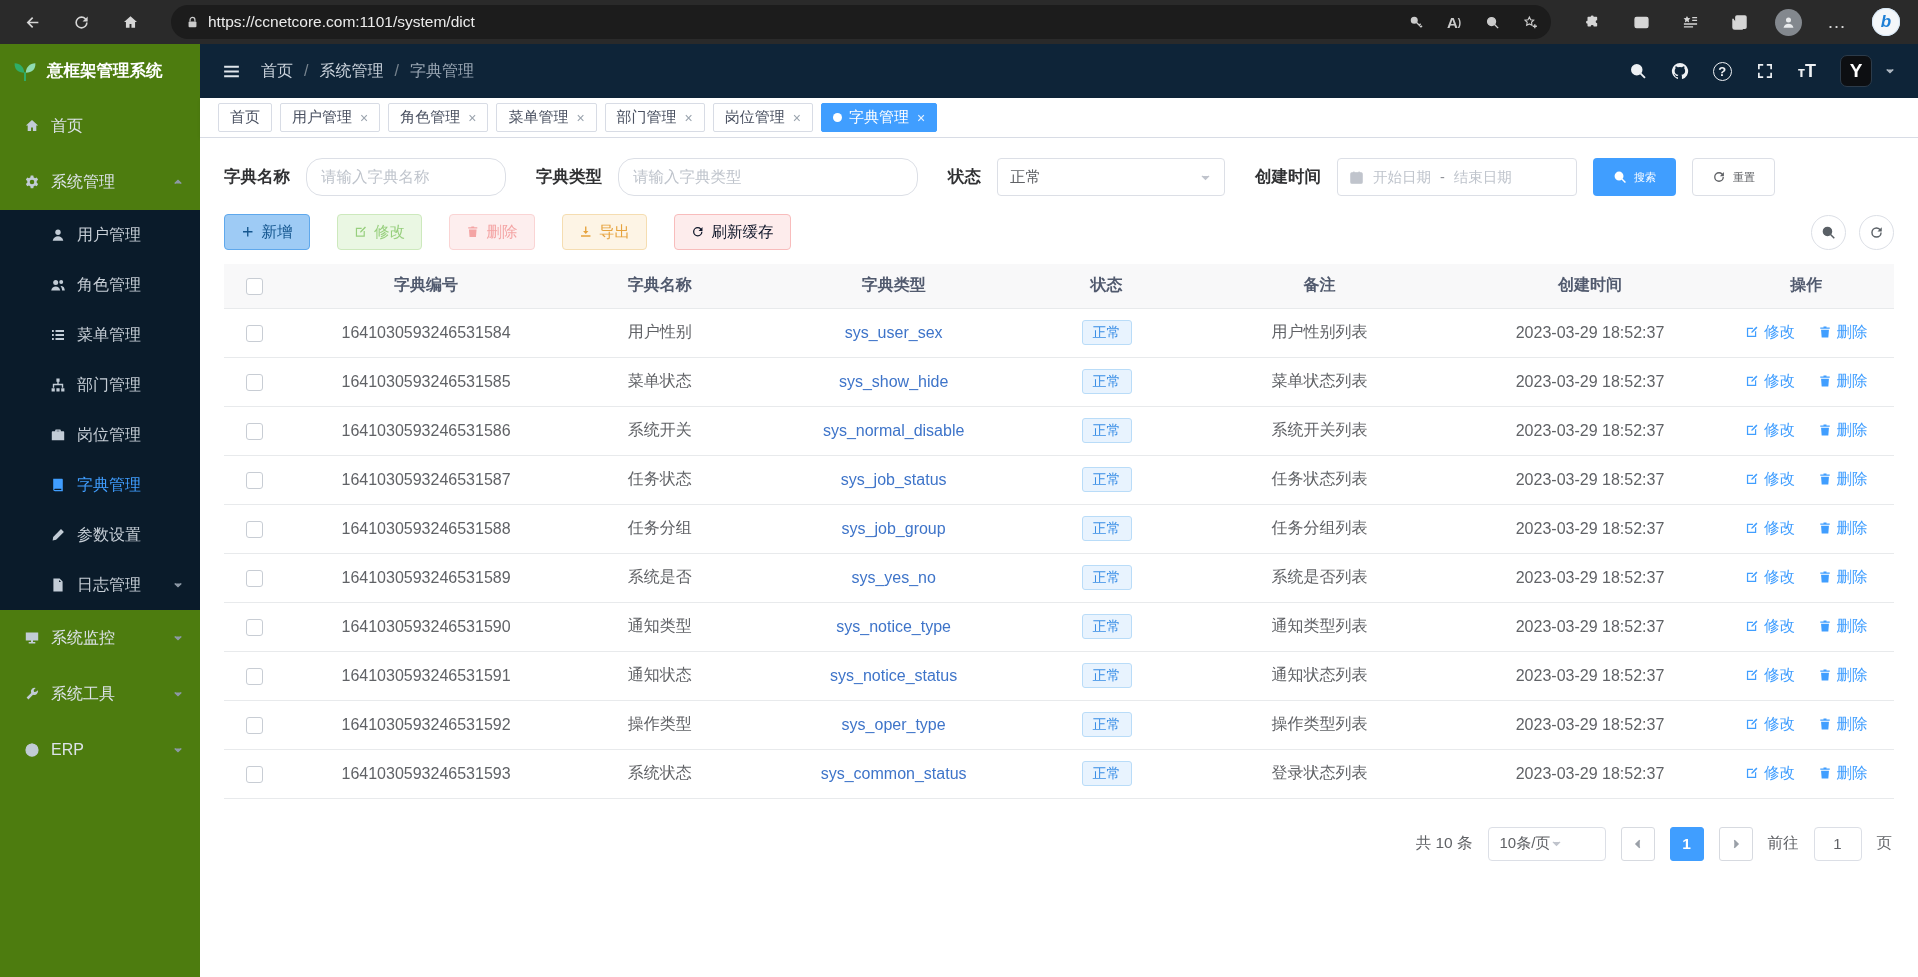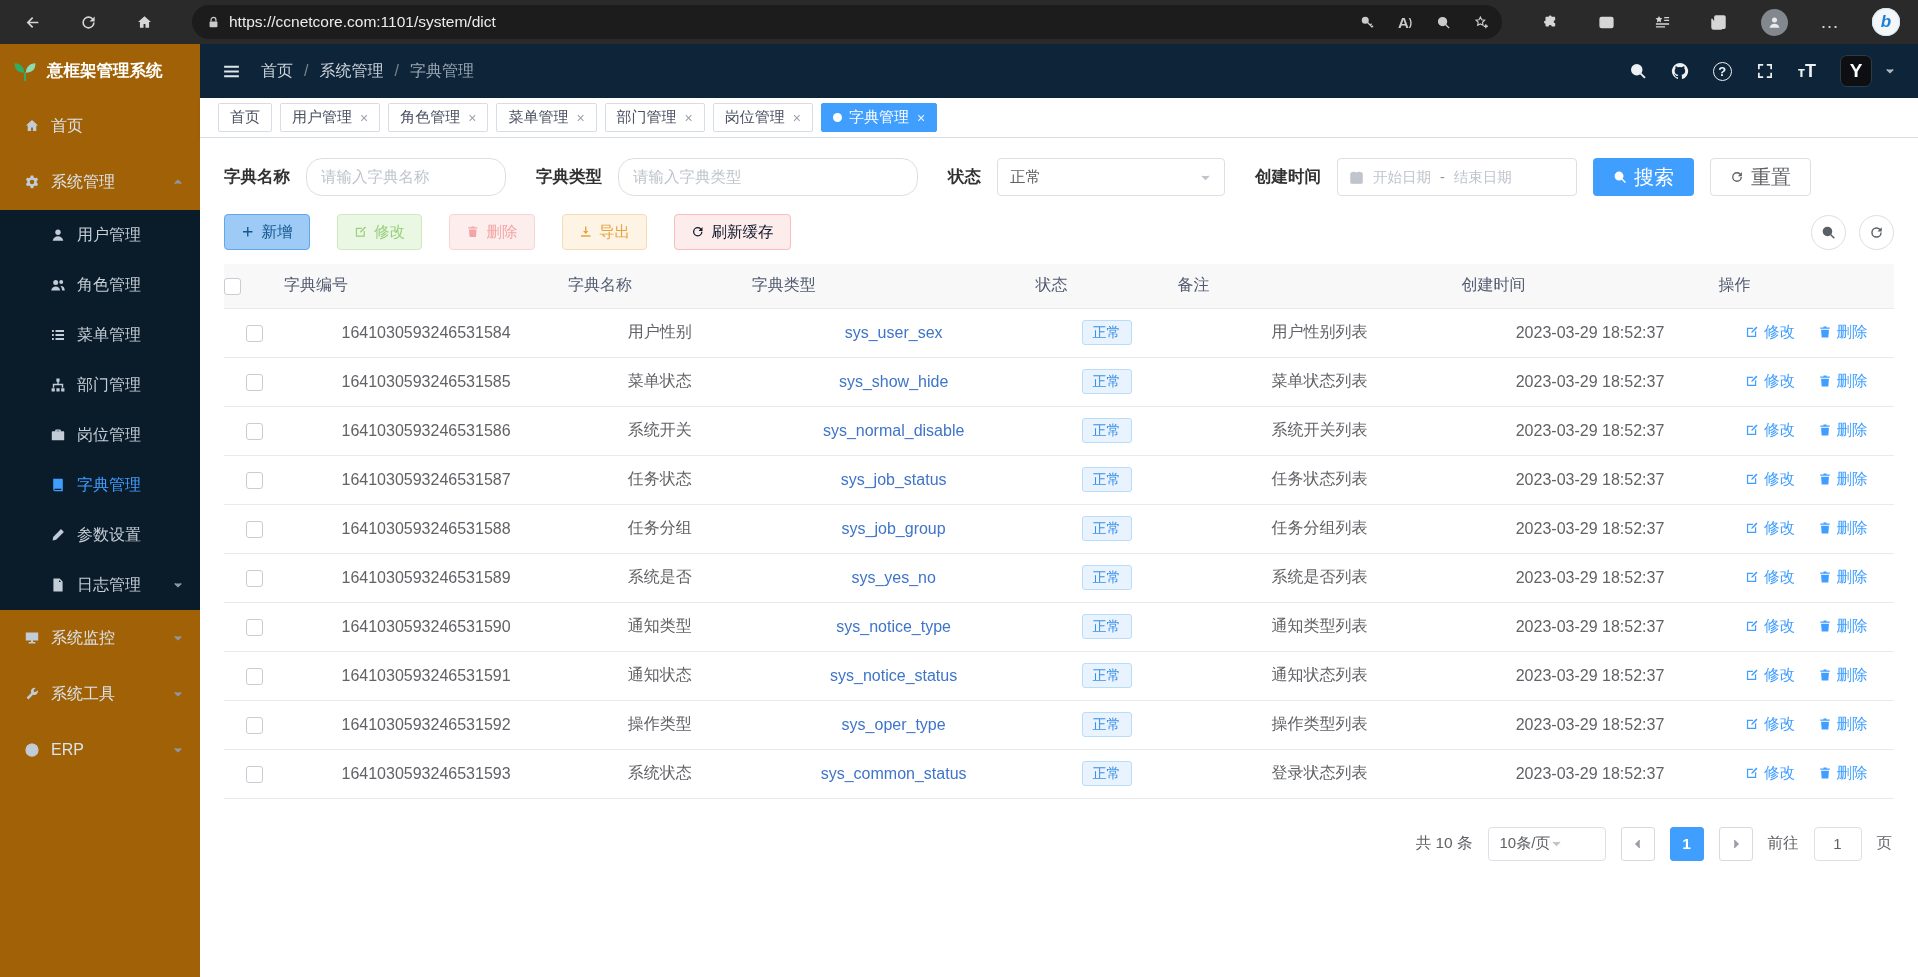--- a/index.html
+++ b/index.html
@@ -2,36 +2,36 @@
 <html><head>
 <meta charset="utf-8">
 <style>
 *{box-sizing:border-box;margin:0;padding:0}
 html,body{width:1918px;height:977px;overflow:hidden}
 body{font-family:"Liberation Sans","DejaVu Sans",sans-serif;background:#fff;color:#606266}
 a{text-decoration:none}
 .icon svg{width:1em;height:1em;display:block;fill:currentColor}
 
 
-.browser-bar{height:44px;background:#2a2a2a;display:flex;align-items:center;padding:0 14px;gap:20px}
+.browser-bar{height:44px;background:#2a2a2a;display:flex;align-items:center;padding:0 14px;gap:13px}
 .bicon{min-width:36px;height:36px;border-radius:6px;color:#d6d6d6;display:flex;align-items:center;justify-content:center;font-size:17px;flex:0 0 auto;cursor:pointer}
 .url-pill{flex:1 1 auto;height:34px;background:#1c1c1c;border-radius:17px;display:flex;align-items:center;padding:0 6px 0 14px;margin:0 10px;color:#e6e6e6;gap:8px;min-width:0}
 .url-pill .bicon{min-width:30px;height:30px;font-size:15px;color:#cbcbcb}
 .url-text{flex:1;font-size:15.5px;color:#ececec;white-space:nowrap;overflow:hidden}
 .pill-lock{font-size:15px;color:#cbcbcb}
 .readaloud{font-weight:700;font-size:15px}
 .readaloud i{font-style:normal;font-size:10px;vertical-align:super}
 .fontsize-b{font-weight:700}
 .avatar-circle{width:27px;height:27px;border-radius:50%;background:#83888e;color:#e8eaec;display:flex;align-items:center;justify-content:center;font-size:15px}
 .bing-circle{width:28px;height:28px;border-radius:50%;background:#f4f7fa;color:#1d7fd6;font-weight:700;font-style:italic;display:flex;align-items:center;justify-content:center;font-size:17px;box-shadow:inset 0 0 0 1px #d5e6f5}
 .dots{font-size:19px;letter-spacing:1px}
 
 
 .app{display:flex;height:933px}
-.sidebar{width:200px;background:#a16207;flex:0 0 auto;display:flex;flex-direction:column;color:#ccd4db}
+.sidebar{width:200px;background:#4d7c0f;flex:0 0 auto;display:flex;flex-direction:column;color:#ccd4db}
 .logo-row{height:54px;display:flex;align-items:center;gap:9px;padding:0 12px;flex:0 0 auto}
 .logo-leaf{font-size:26px}
 .logo-title{color:#fff;font-weight:700;font-size:16.5px;white-space:nowrap}
 .nav{flex:1;overflow:hidden}
 .nav-item{display:flex;align-items:center;cursor:pointer;font-size:16px;white-space:nowrap}
 .nav-item.top{height:56px;padding:0 16px 0 24px;color:#dde3e9}
 .nav-item .nav-ico{font-size:16px;margin-right:11px;color:#c2ccd6}
 .nav-item .nav-caret{margin-left:auto;font-size:12px;color:#8d99a6}
 .nav-sub{background:#0a1b2a}
 .nav-item.sub{height:50px;padding:0 16px 0 50px;color:#c6ced6}
@@ -67,39 +67,39 @@
 .f-input{height:38px;border:1px solid #dcdfe6;border-radius:16px;padding:0 14px;font-size:15.5px;color:#606266;outline:none}
 .f-input::placeholder{color:#bfc4cc}
 .f-input.name{width:200px}
 .f-input.type{width:300px}
 .f-select{width:228px;height:38px;border:1px solid #dcdfe6;border-radius:4px;display:flex;align-items:center;justify-content:space-between;padding:0 12px;font-size:15.5px;color:#606266;cursor:pointer;background:#fff}
 .caret-gray{color:#c0c4cc;font-size:13px}
 .f-date{width:240px;height:38px;border:1px solid #dcdfe6;border-radius:4px;display:flex;align-items:center;gap:9px;padding:0 11px;font-size:14.5px;background:#fff;cursor:pointer}
 .f-date .cal{color:#c0c4cc;font-size:15px}
 .f-date .ph{color:#bfc4cc}
 .f-date .sep{color:#909399}
-.btn{height:38px;border-radius:4px;font-size:20px;display:inline-flex;align-items:center;gap:7px;padding:0 19px;cursor:pointer;border:1px solid transparent;font-family:inherit}
+.btn{height:38px;border-radius:4px;font-size:11px;display:inline-flex;align-items:center;gap:7px;padding:0 19px;cursor:pointer;border:1px solid transparent;font-family:inherit}
 .btn.search{background:#409eff;color:#fff}
 .btn.reset{background:#fff;border-color:#dcdfe6;color:#606266}
 .btn .icon{font-size:14px}
 
 .toolbar{display:flex;align-items:center;gap:27px;padding:2px 0 14px}
 .tbtn{height:36px;border-radius:4px;font-size:15.5px;display:inline-flex;align-items:center;gap:7px;padding:0 16px;cursor:pointer;border:1px solid;font-family:inherit}
 .tbtn .icon{font-size:13.5px}
 .tbtn.add{background:#9ecbf5;border-color:#5fa8ec;color:#14568f}
 .tbtn.edit{background:#eaf7e3;border-color:#cde9bd;color:#97cf7d;cursor:not-allowed}
 .tbtn.delete{background:#fdeeee;border-color:#fad4d4;color:#f4a4a4;cursor:not-allowed}
 .tbtn.export{background:#fdf4e5;border-color:#f5ddb1;color:#e6a23c}
 .tbtn.cache{background:#fdecec;border-color:#f8bcbc;color:#0f172a}
 .toolbar-right{margin-left:auto;display:flex;gap:13px}
 .circ{width:35px;height:35px;border:1px solid #dcdfe6;border-radius:50%;display:flex;align-items:center;justify-content:center;color:#5a6066;background:#fff;font-size:15px;cursor:pointer}
 
 
 table.dict{width:100%;border-collapse:collapse;table-layout:fixed}
-thead th{background:#f8f8f9;color:#515a6e;font-weight:400;font-size:16px;height:44px;border-bottom:1px solid #e8eaec;text-align:left}
+thead th{background:#f8f8f9;color:#515a6e;font-weight:700;font-size:16px;height:44px;border-bottom:1px solid #e8eaec;text-align:center}
 tbody td{height:49px;border-bottom:1px solid #e8eaec;font-size:16px;color:#606266;text-align:center;white-space:nowrap;overflow:hidden}
 .checkbox{display:inline-block;width:17px;height:17px;border:1px solid #c8cdd4;border-radius:3px;background:#fff;vertical-align:middle;cursor:pointer}
 .type-link{color:#3e74c9;cursor:pointer}
 .status-tag{display:inline-block;padding:3px 10px;font-size:14px;line-height:1.25;background:#e8f3fe;border:1px solid #b9dcf8;color:#3a8ee6;border-radius:3px}
 .op-link{color:#409eff;display:inline-flex;align-items:center;gap:5px;margin:0 9px;cursor:pointer;font-size:15.5px}
 .op-link .icon{font-size:14px}
 
 
 .pagination{display:flex;align-items:center;justify-content:flex-end;gap:15px;padding:28px 2px 0;font-size:15.5px;color:#606266}
 .psel{width:118px;height:34px;border:1px solid #dcdfe6;border-radius:4px;display:flex;align-items:center;justify-content:flex-start;padding:0 11px;font-size:15px;cursor:pointer;background:#fff}

